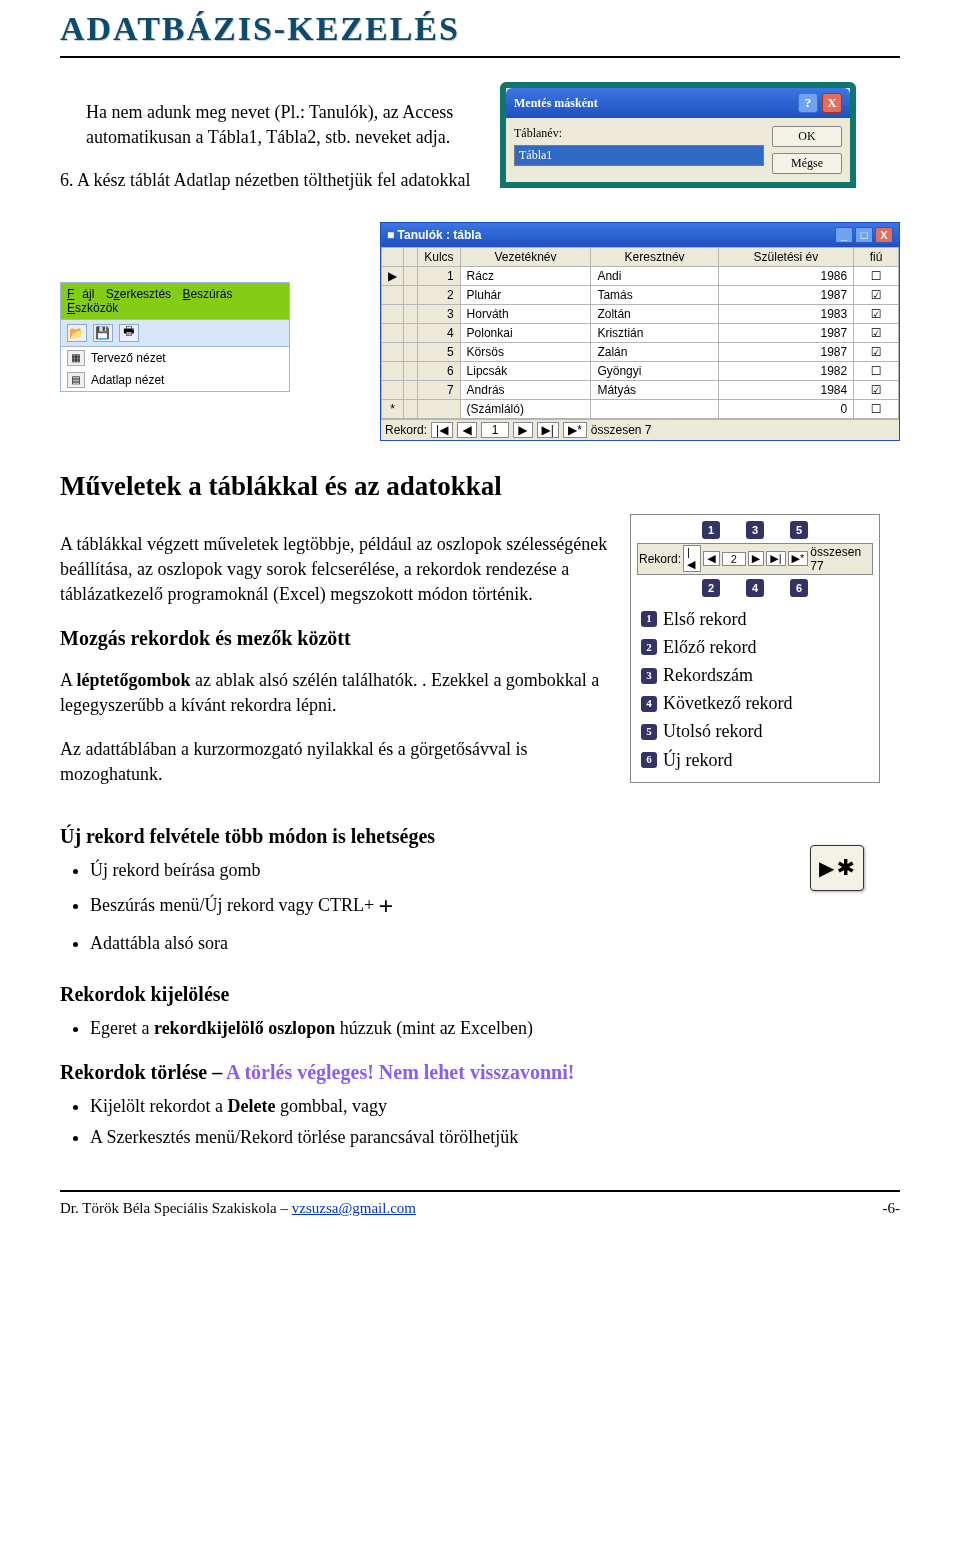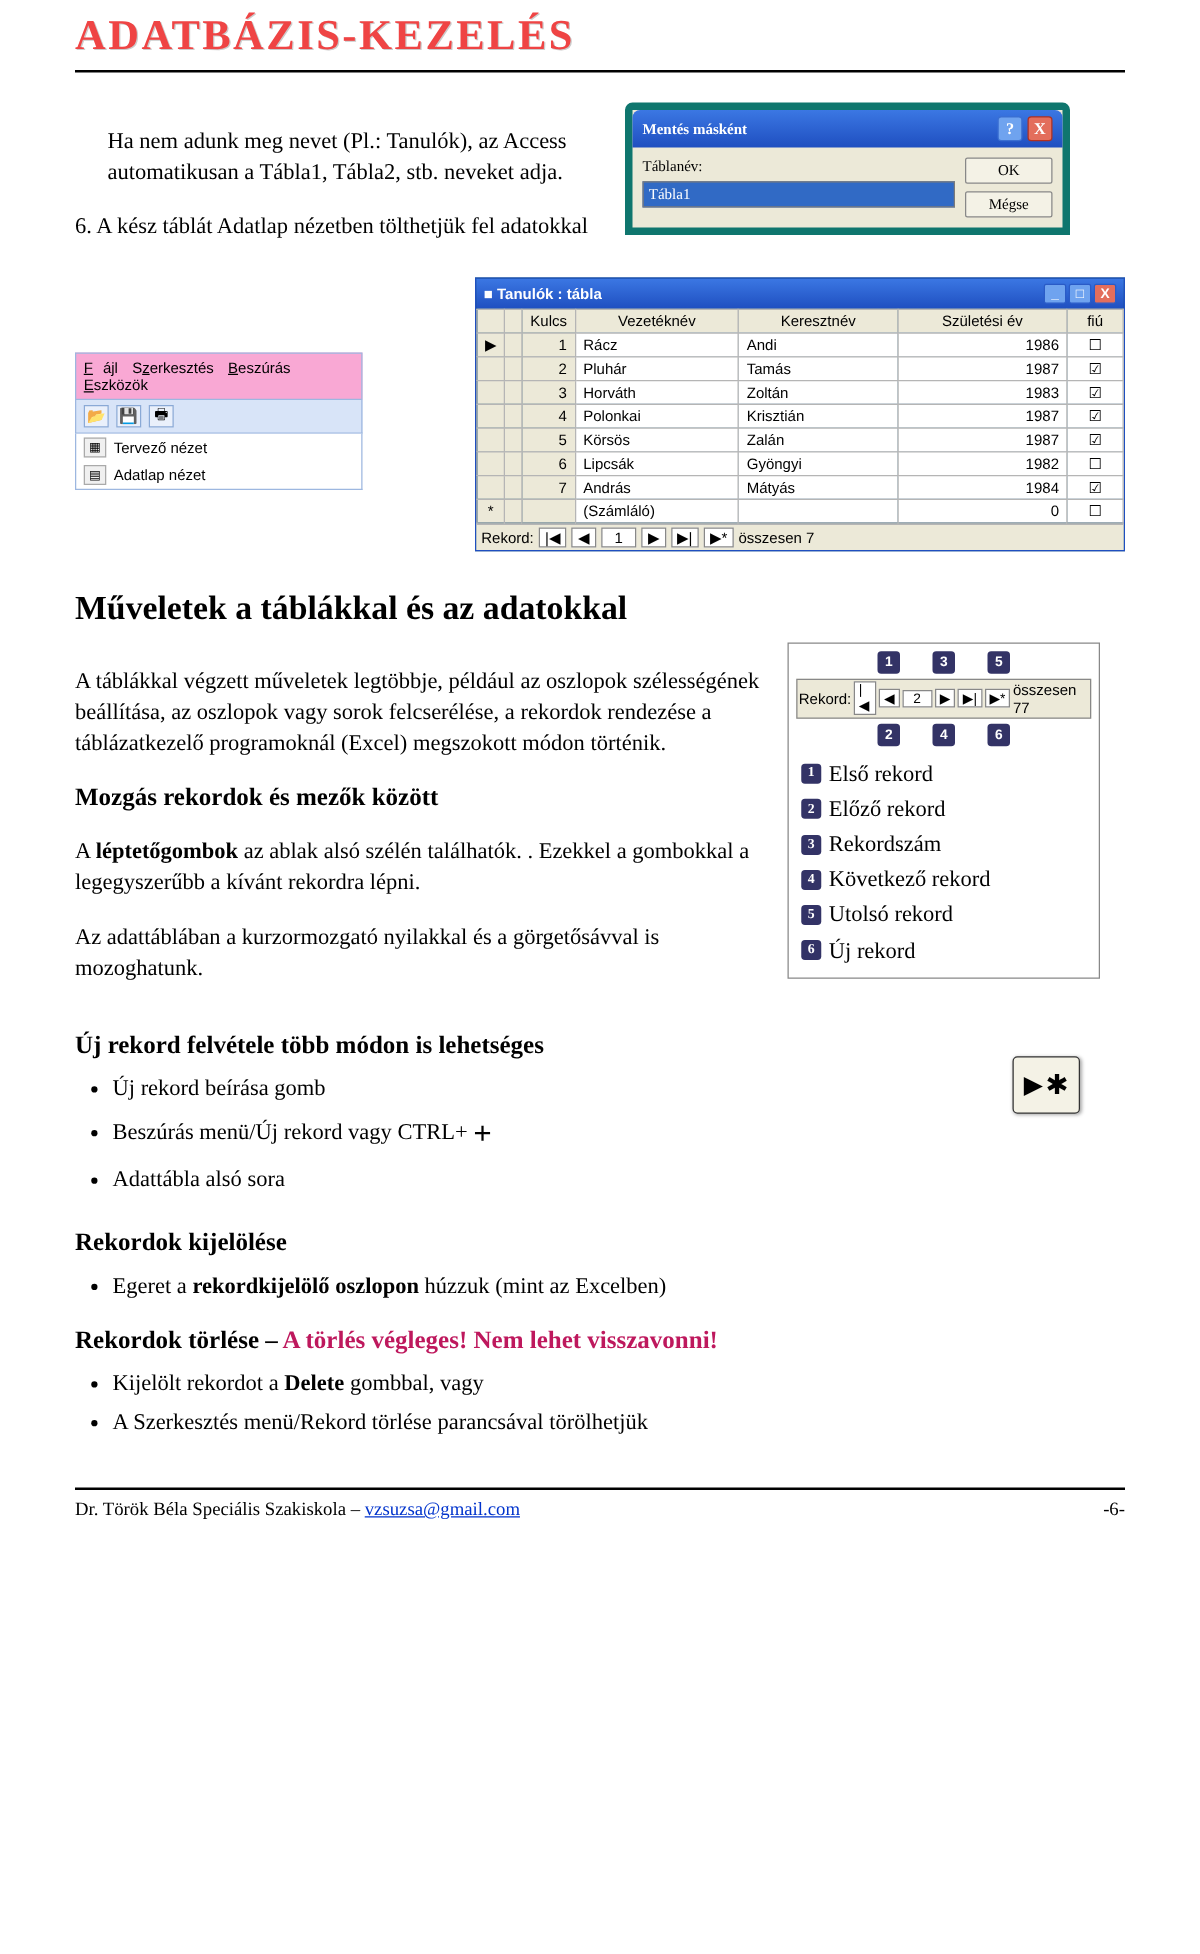--- a/index.html
+++ b/index.html
@@ -13,21 +13,21 @@
   }
   .page {
     padding: 0 60px 40px 60px;
     position: relative;
   }
   .header-title {
     font-family: 'Comic Sans MS', cursive;
     font-size: 34px;
     font-weight: bold;
     letter-spacing: 2px;
-    color: #ef4444;
+    color: #0c4a6e;
     text-shadow: 1px 1px 0 #ccc, -1px -1px 0 #fff;
     padding: 10px 0 8px 0;
     border-bottom: 2px solid #000;
     margin-bottom: 24px;
   }
   .row { display: flex; gap: 20px; }
   .col { flex: 1; }
   h2.section {
     font-family: "Bookman Old Style", Georgia, serif;
     font-size: 27px;
@@ -41,21 +41,21 @@
     margin: 20px 0 10px 0;
   }
   p, li {
     font-size: 18px;
     line-height: 1.4;
     font-family: "Bookman Old Style", Georgia, serif;
   }
   ul { margin: 6px 0; padding-left: 30px; }
   ul li { margin: 6px 0; }
   .bold { font-weight: bold; }
-  .red { color: #be185d; font-weight: bold; }
+  .red { color: #8b5cf6; font-weight: bold; }
   .big-plus { font-size: 26px; font-weight: bold; vertical-align: middle; }
 
   
   .dialog {
     border: 6px solid #0f766e;
     border-radius: 6px 6px 0 0;
     background: #ece9d8;
     font-family: Liberation Serif, serif;
     font-size: 12px;
     width: 356px;
@@ -132,21 +132,21 @@
   }
   .tablewin .footer .nav {
     border:1px solid #888; background:#fff; padding:0 4px;
   }
 
   
   .appbit {
     font-family: Tahoma, sans-serif; font-size:12px; width:230px;
   }
   .appbit .menubar {
-    background:#f9a8d4; padding:4px 6px; border:1px solid #9db7e0;
+    background:#84cc16; padding:4px 6px; border:1px solid #9db7e0;
   }
   .appbit .menubar span { margin-right:8px; text-decoration:underline dotted transparent;}
   .appbit .menubar span u { text-decoration:underline; }
   .appbit .toolbar {
     background:#d8e4f8; padding:4px 6px; border:1px solid #9db7e0; border-top:none;
     display:flex; gap:6px;
   }
   .appbit .toolbar .ico {
     width:20px; height:18px; border:1px solid #8aa9d6; background:#eaf0fb;
     display:flex; align-items:center; justify-content:center; font-size:12px;

